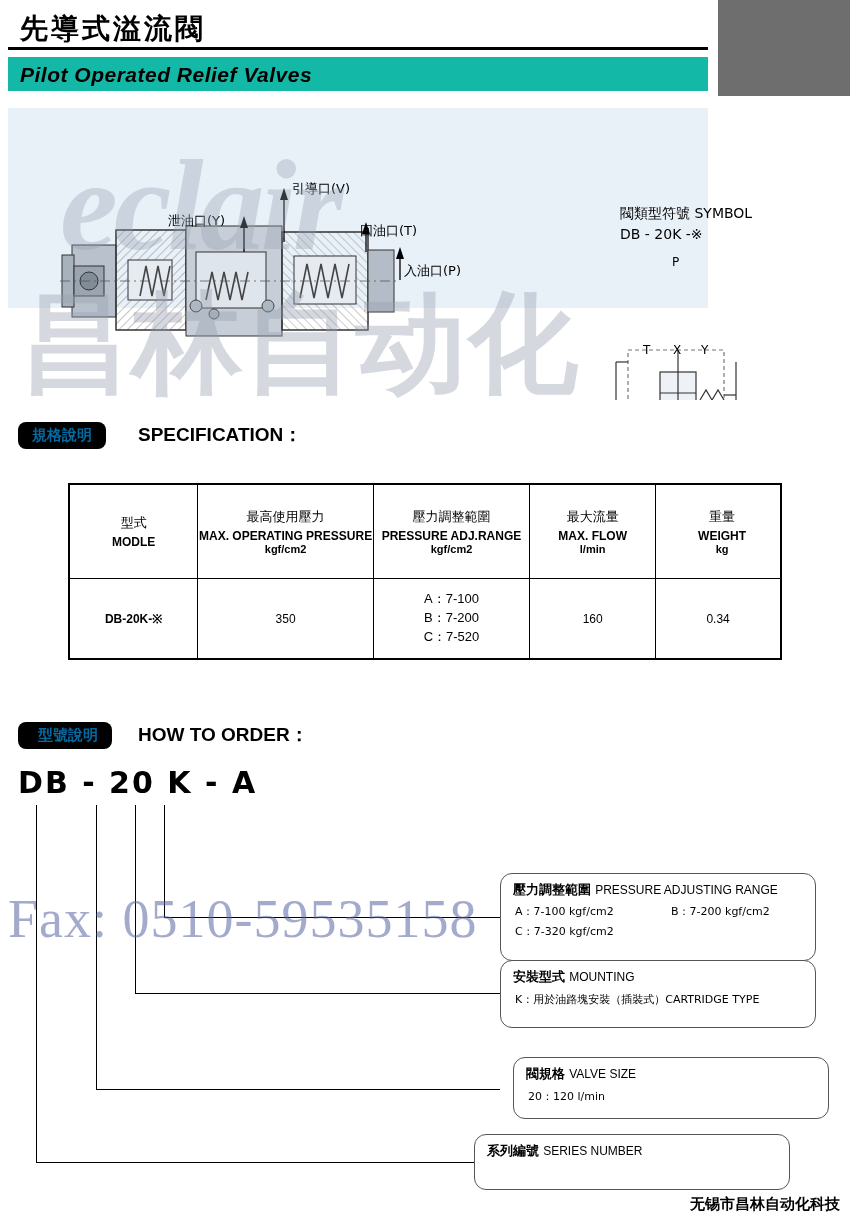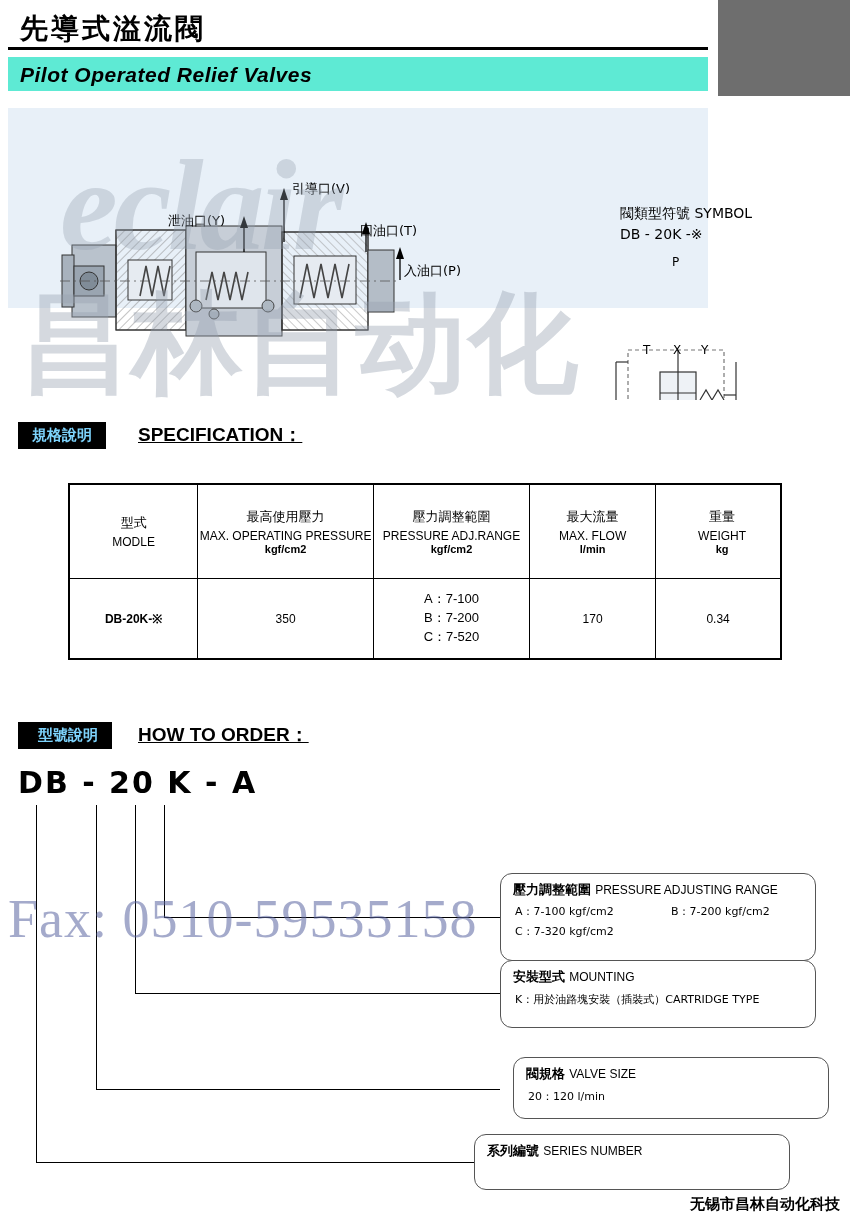--- a/index.html
+++ b/index.html
@@ -29,21 +29,21 @@
     font-size: 28px;
     font-weight: bold;
     letter-spacing: 3px;
     color: #000;
     font-family: "DejaVu Sans", sans-serif;
   }
   .header-en {
     position: absolute;
     left: 8px; top: 57px;
     width: 700px; height: 34px;
-    background: #5eead4;
+    background: #14b8a6;
     box-sizing: border-box;
   }
   .header-en span {
     position: absolute;
     left: 12px; top: 6px;
     font-size: 21px;
     font-weight: bold;
     font-style: italic;
     letter-spacing: 0.5px;
     color: #000;
@@ -110,35 +110,34 @@
     font-size: 14px;
     color: #000;
     font-family: "DejaVu Sans", sans-serif;
     white-space: nowrap;
   }
 
   
   .sec-tag {
     position: absolute;
     background: #000;
-    color: #7dd3fc;
-    border-radius: 0;
+    color: #0369a1;
+    border-radius: 8px;
     font-size: 15px;
     font-weight: bold;
     padding: 4px 14px;
     font-family: "DejaVu Sans", sans-serif;
     white-space: nowrap;
   }
   .sec-title {
     position: absolute;
     font-size: 19px;
     font-weight: bold;
     color: #000;
     white-space: nowrap;
-    text-decoration: underline;
   }
 
   
   .spec-table {
     position: absolute;
     left: 68px; top: 483px;
     width: 714px;
     border-collapse: collapse;
     border: 2px solid #000;
     background: #fff;
@@ -160,21 +159,21 @@
   }
   .th-cn {
     display: block;
     font-size: 13px;
     font-family: "DejaVu Sans", sans-serif;
     margin-bottom: 3px;
   }
   .th-en {
     display: block;
     font-size: 12px;
-    font-weight: normal;
+    font-weight: bold;
   }
   .th-unit {
     display: block;
     font-size: 11px;
     font-weight: bold;
   }
   .model-cell {
     font-size: 15px;
     font-weight: bold;
   }
@@ -394,21 +393,21 @@
   </thead>
   <tbody>
     <tr>
       <td class="model-cell">DB-20K-※</td>
       <td class="val-cell">350</td>
       <td>
         <span class="range-line">A：7-100</span>
         <span class="range-line">B：7-200</span>
         <span class="range-line">C：7-520</span>
       </td>
-      <td class="val-cell">170</td>
+      <td class="val-cell">160</td>
       <td class="val-cell">0.34</td>
     </tr>
   </tbody>
 </table>
 
 <div class="sec-tag" style="left:18px; top:722px;padding-left:20px;">型號說明</div>
 <div class="sec-title" style="left:138px; top:722px;">HOW TO ORDER：</div>
 
 <div class="order-code">DB - 20 K - A</div>
 

